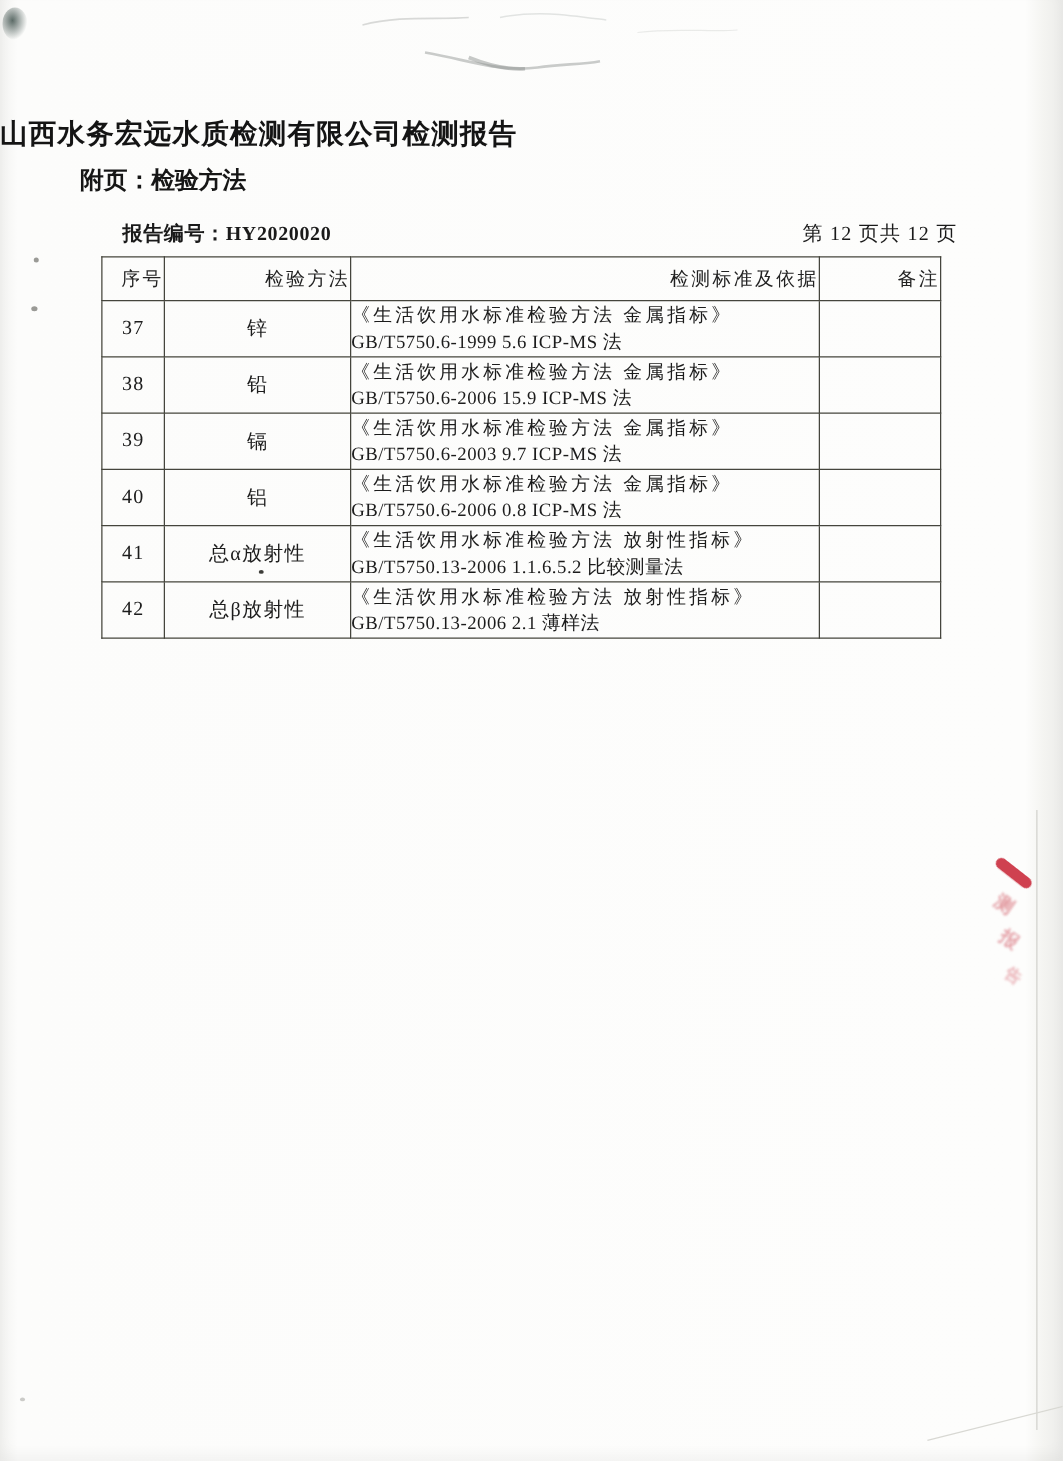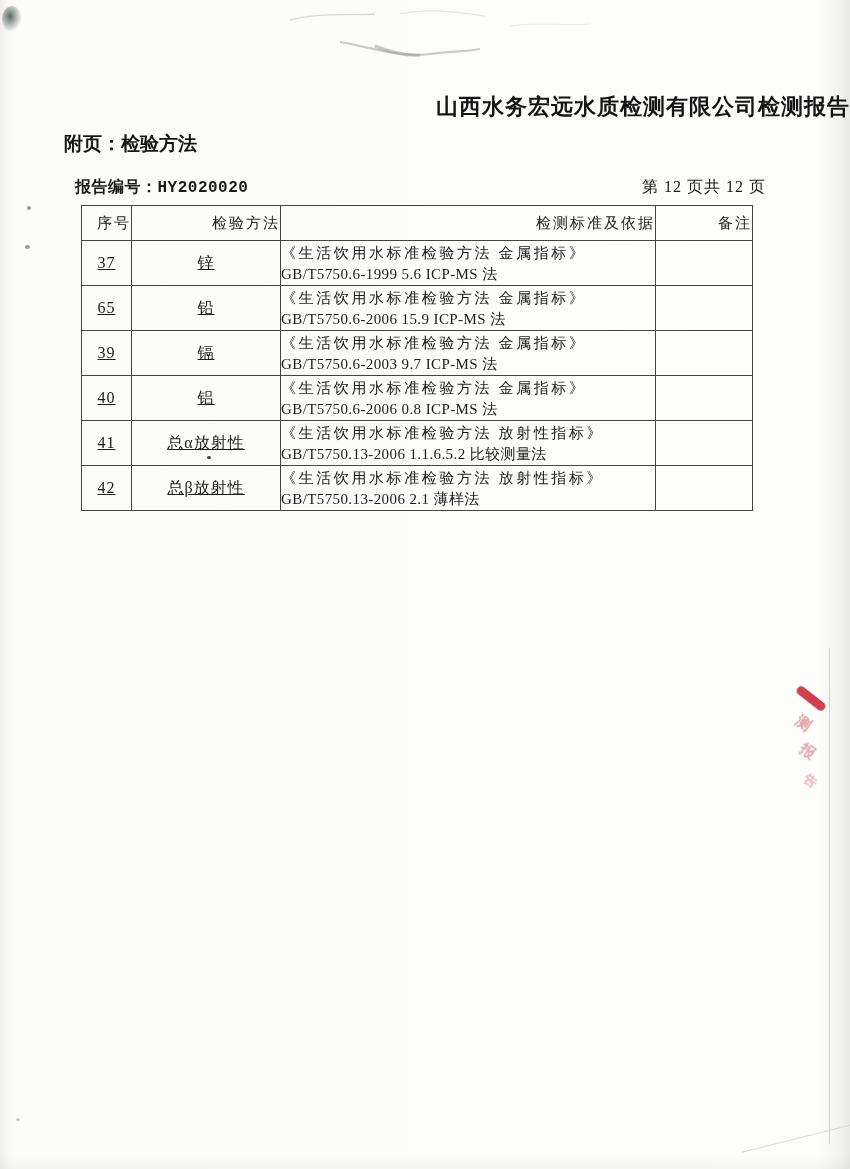--- a/index.html
+++ b/index.html
@@ -32,51 +32,51 @@
   .stamp-stroke{
     position:absolute;left:4px;top:8px;width:34px;height:9px;border-radius:5px;
     transform:rotate(38deg);filter:blur(.4px);
   }
   .stamp-frag{
     position:absolute;font-family:"Liberation Sans",sans-serif;font-weight:bold;
     transform:rotate(35deg);filter:blur(.7px);user-select:none;
   }
   
   .doc-title{
-    position:absolute;left:0;top:92px;width:850px;text-align:right;
+    position:absolute;left:0;top:92px;width:850px;text-align:left;
     font-family:"Liberation Sans","DejaVu Sans",sans-serif;
     font-weight:bold;font-size:22px;letter-spacing:1px;color:#141414;
   }
   .doc-subtitle{
     position:absolute;left:64px;top:131px;
     font-family:"Liberation Sans","DejaVu Sans",sans-serif;
     font-weight:bold;font-size:19px;color:#161616;
   }
   .report-line{position:absolute;left:0;top:177px;width:850px;font-size:16px;color:#1a1a1a;}
-  .report-no{position:absolute;left:75px;top:0;font-weight:bold;letter-spacing:.5px;font-family:Liberation Mono, monospace;}
+  .report-no{position:absolute;left:98px;top:0;font-weight:bold;letter-spacing:.5px;}
   .page-indicator{position:absolute;right:84px;top:0;letter-spacing:1px;}
   
   table.methods{
     position:absolute;left:81px;top:205px;width:671px;
     border-collapse:collapse;table-layout:fixed;
     font-size:15px;color:#1c1c1c;
   }
   table.methods col.c-no{width:50px;}
   table.methods col.c-item{width:149px;}
   table.methods col.c-std{width:375px;}
   table.methods col.c-remark{width:97px;}
   table.methods th,table.methods td{
     border:1px solid #45453d;padding:0;vertical-align:middle;
   }
   table.methods thead th{
     height:34px;font-weight:normal;font-size:15px;text-align:right;
     letter-spacing:2px;color:#222;
   }
   table.methods tbody td{height:44px;}
-  td.cell-no,td.cell-item{text-align:center;font-size:16px;letter-spacing:1px;text-decoration:underline;}
+  td.cell-no,td.cell-item{text-align:center;font-size:16px;letter-spacing:1px;}
   td.cell-std{padding:2px 4px 2px 9px;}
   .std-line1{display:block;font-size:15px;letter-spacing:2.6px;line-height:21px;white-space:nowrap;}
   .std-line2{display:block;font-size:15px;letter-spacing:.4px;line-height:20px;white-space:nowrap;}
   .dot-artifact{position:absolute;width:4px;height:3px;background:#3c3c38;border-radius:50%;}
 </style>
 </head>
 <body>
 
 <div class="paper">
 
@@ -129,21 +129,21 @@
       <td class="cell-no">37</td>
       <td class="cell-item">锌</td>
       <td class="cell-std">
         <span class="std-line1">《生活饮用水标准检验方法  金属指标》</span>
         <span class="std-line2">GB/T5750.6-1999   5.6 ICP-MS 法</span>
       </td>
       <td class="cell-remark"></td>
     </tr>
 
     <tr>
-      <td class="cell-no">65</td>
+      <td class="cell-no">38</td>
       <td class="cell-item">铅</td>
       <td class="cell-std">
         <span class="std-line1">《生活饮用水标准检验方法  金属指标》</span>
         <span class="std-line2">GB/T5750.6-2006   15.9 ICP-MS 法</span>
       </td>
       <td class="cell-remark"></td>
     </tr>
 
     <tr>
       <td class="cell-no">39</td>

